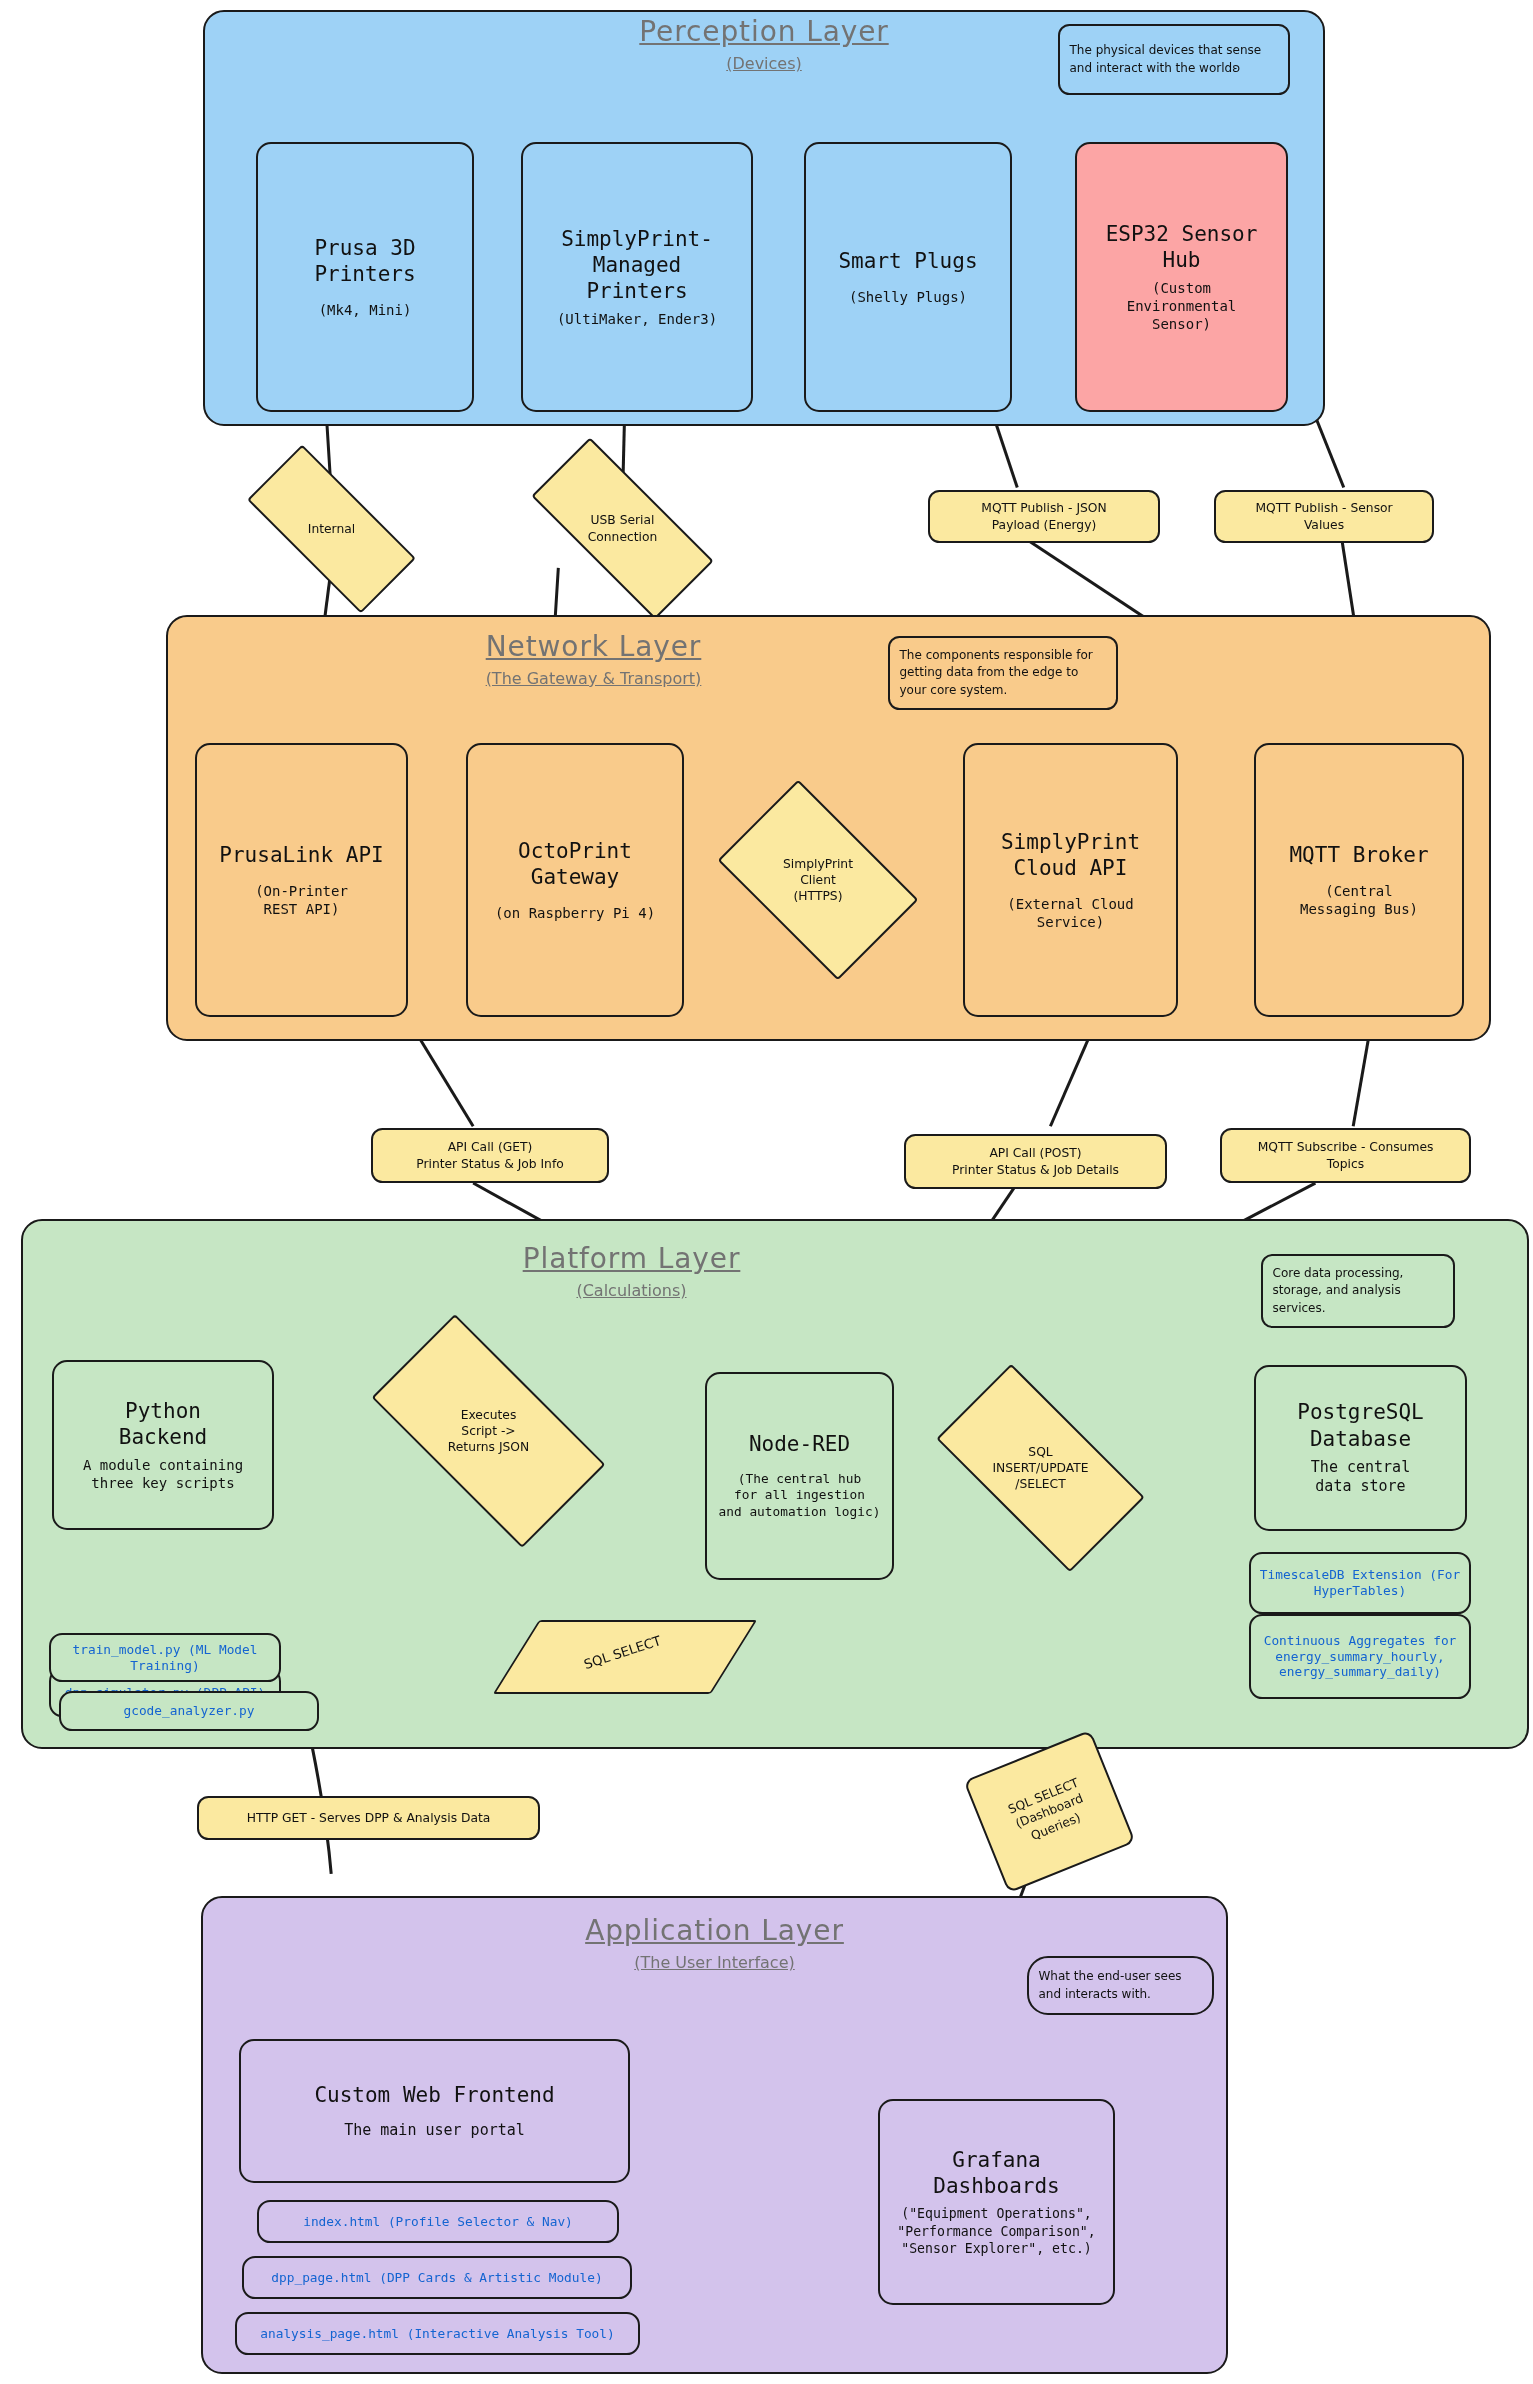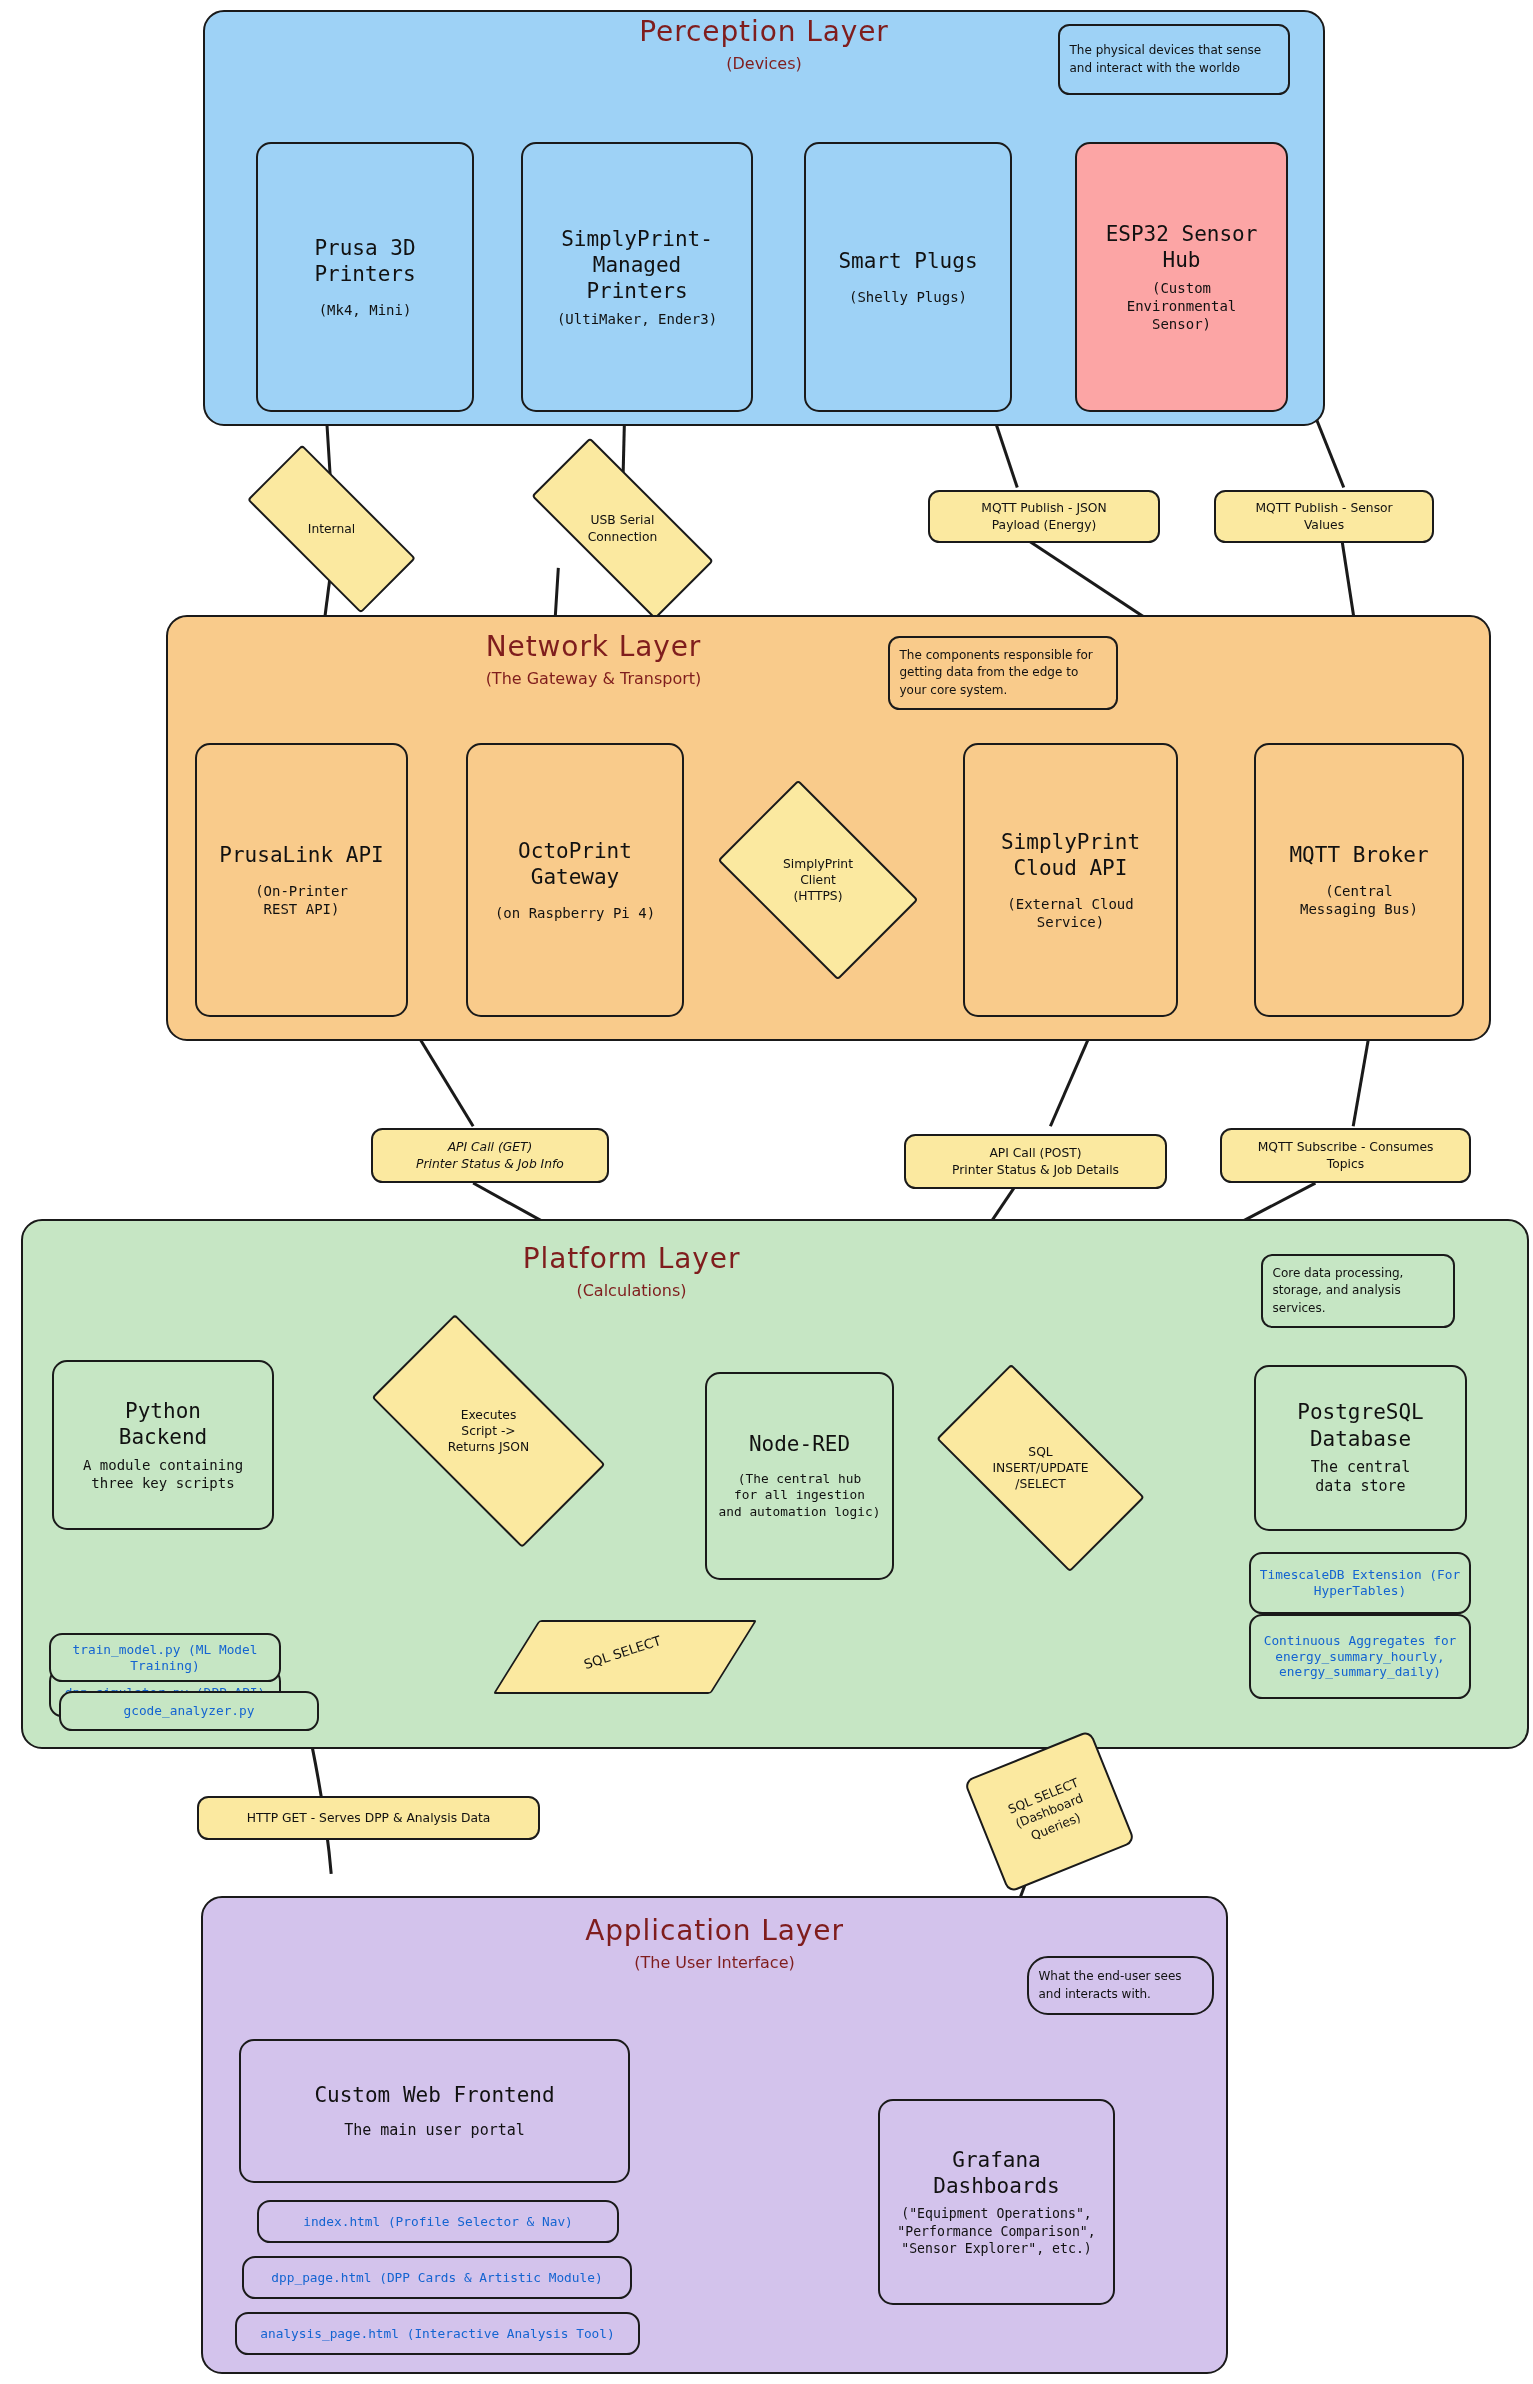--- a/index.html
+++ b/index.html
@@ -19,21 +19,22 @@
   .layer {
     position: absolute;
     border: 2.8px solid #1a1a1a;
     border-radius: 21px;
     box-sizing: border-box;
   }
   .layer-title {
     position: absolute; left: 0; right: 0;
     text-align: center;
     font-family: "DejaVu Sans", sans-serif;
-    color: #7f1d1d;
+    color: #737373;
+    text-decoration: underline;
   }
   .layer-title .t1 { font-size: 28px; letter-spacing: 0.9px; }
   .layer-title .t2 { font-size: 16px; margin-top: 5.7px; }
 
   
   .node {
     position: absolute;
     border: 2.8px solid #1a1a1a;
     border-radius: 15px;
     box-sizing: border-box;
@@ -290,21 +291,21 @@
     <div class="ns" style="white-space:pre-line;">(External Cloud
 Service)</div>
   </div>
 
   <div class="node" style="left:1254px; top:743px; width:210px; height:274px; background:#f9cb8b;">
     <div class="nt" style="white-space:pre-line;">MQTT Broker</div>
     <div class="ns" style="white-space:pre-line;">(Central
 Messaging Bus)</div>
   </div>
 
-  <div class="elabel" style="left:371px; top:1128px; width:238px; height:55px; white-space:pre-line;font-style:italic;">
+  <div class="elabel" style="left:371px; top:1128px; width:238px; height:55px; white-space:pre-line;">
     <span>API Call (GET)
 Printer Status &amp; Job Info</span>
   </div>
 
   <div class="elabel" style="left:904px; top:1134px; width:263px; height:55px; white-space:pre-line;">
     <span>API Call (POST)
 Printer Status &amp; Job Details</span>
   </div>
 
   <div class="elabel" style="left:1220px; top:1128px; width:251px; height:55px; white-space:pre-line;">

